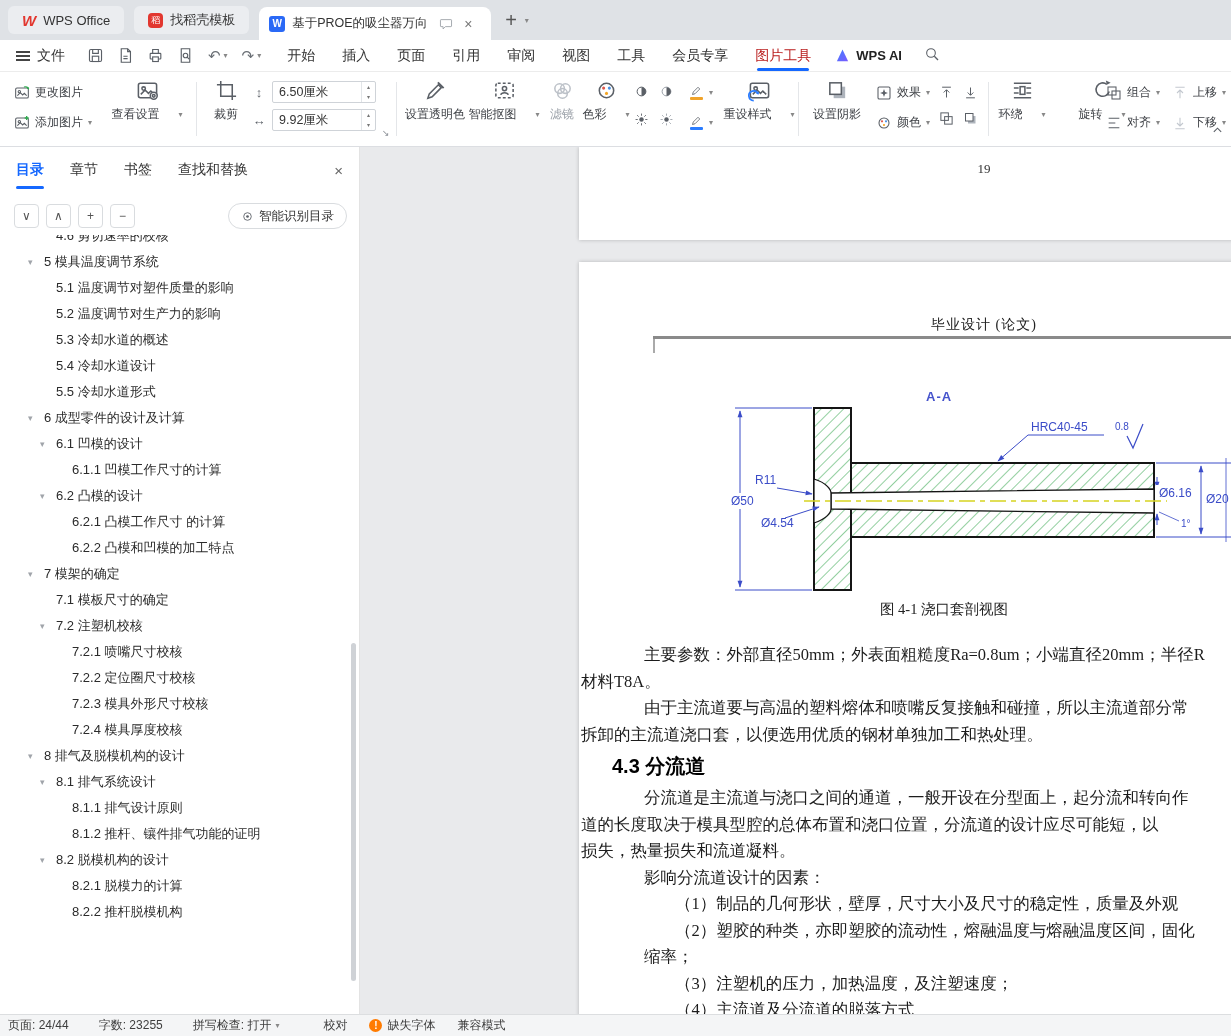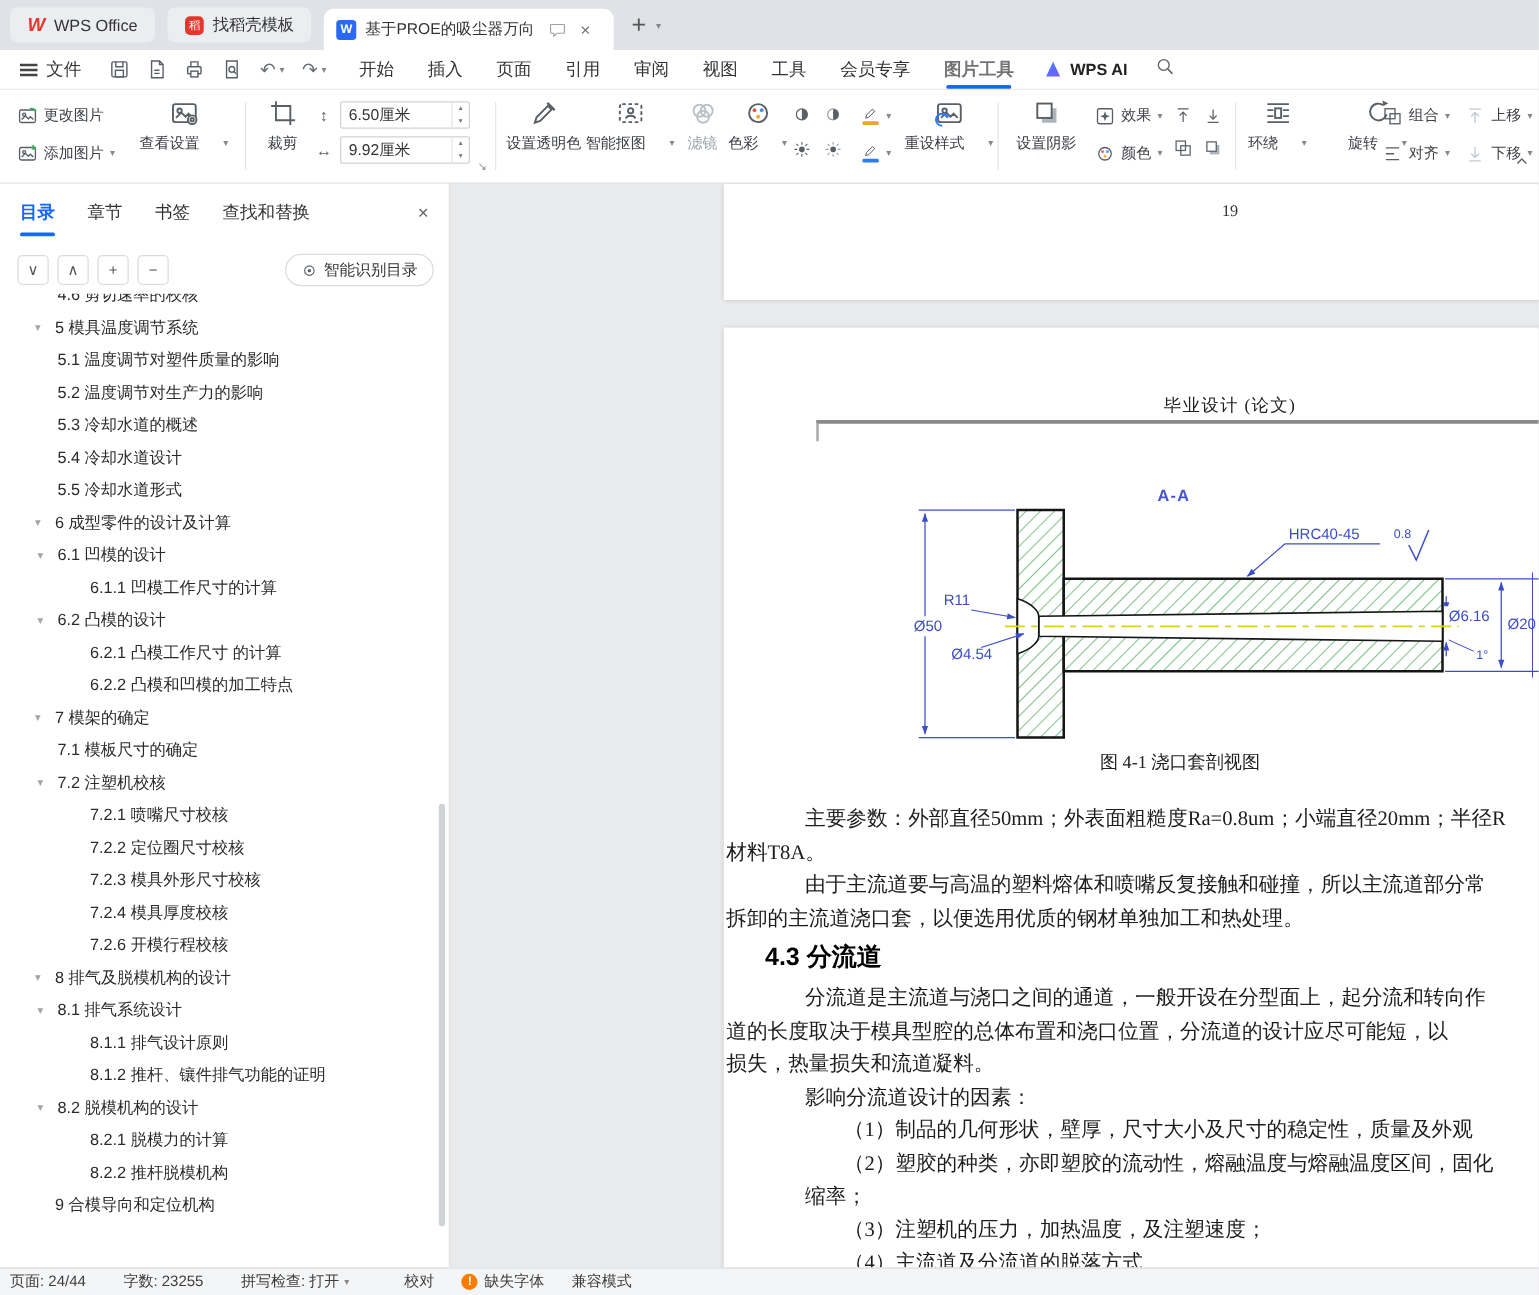--- a/index.html
+++ b/index.html
@@ -23,21 +23,21 @@
 .file-btn{display:flex;align-items:center;gap:7px;font-size:14px;color:#333}
 .burger{position:relative;width:14px;height:10px;flex:none}
 .burger::before{content:'';position:absolute;left:0;right:0;top:0;bottom:0;border-top:2px solid #444;border-bottom:2px solid #444}
 .burger::after{content:'';position:absolute;left:0;right:0;top:4px;border-top:2px solid #444}
 .mb-icons{display:flex;align-items:center;gap:13px;margin-left:22px}
 .mb-icons .ic{width:17px;height:17px}
 .undo-redo{display:flex;align-items:center;gap:3px;margin-left:14px;color:#6a6f75}
 .ur{font-size:15px}
 .menu-tabs{display:flex;gap:27px;margin-left:26px;font-size:14px;color:#333}
 .menu-tab{position:relative;line-height:31px;height:31px}
-.menu-tab.active{color:#737373;font-weight:bold}
+.menu-tab.active{color:#b91c1c;font-weight:normal}
 .menu-tab.active::after{content:'';position:absolute;left:2px;right:2px;bottom:0;height:3px;background:#1568ff;border-radius:2px}
 .wps-ai{display:flex;align-items:center;gap:6px;margin-left:24px;font-size:13px;font-weight:bold;color:#222}
 .mb-search{margin-left:22px}
 .mb-search .ic{width:16px;height:16px}
 
 .ribbon{position:absolute;top:72px;left:0;width:100%;height:75px;background:#fff;border-bottom:1px solid #dcdee2}
 .ic{stroke:#5a5f66;fill:none;stroke-width:1.6;flex:none}
 .rb-stack{position:absolute;top:8px;display:flex;flex-direction:column;gap:5px}
 .rb-row{display:flex;align-items:center;gap:5px;font-size:12px;color:#3c3f44;height:25px;padding:0 4px;border-radius:4px;white-space:nowrap}
 .rb-row .ic{width:16px;height:16px}
@@ -77,21 +77,21 @@
 .side-tab.active::after{content:'';position:absolute;left:50%;transform:translateX(-50%);bottom:-10px;width:28px;height:3px;background:#1568ff;border-radius:2px}
 .side-close{margin-left:auto;color:#666;font-size:15px}
 .side-controls{display:flex;align-items:center;gap:7px;padding:10px 12px 0 14px}
 .sq-btn{width:25px;height:24px;border:1px solid #d9dcdf;border-radius:4px;font-size:12px;color:#555;display:flex;align-items:center;justify-content:center;background:#fff}
 .pill-btn{margin-left:auto;height:26px;border:1px solid #d9dcdf;border-radius:13px;display:flex;align-items:center;gap:5px;padding:0 12px;font-size:12.5px;color:#333;background:#fff}
 .pill-btn .ic{width:13px;height:13px}
 .toc-clip{position:absolute;top:88px;left:0;right:0;bottom:0;overflow:hidden}
 .toc-inner{margin-top:-12px}
 .toc-item{height:26px;display:flex;align-items:center;font-size:13px;color:#2b2b2b;white-space:nowrap}
 .toc-item .tri{color:#a0a4aa;font-size:9px;flex:none}
-.lvl0{padding-left:28px}.lvl1{padding-left:30px}.lvl2{padding-left:72px}
+.lvl0{padding-left:28px}.lvl1{padding-left:40px}.lvl2{padding-left:72px}
 .side-scroll{position:absolute;right:3px;top:496px;width:5px;height:338px;background:#cfd2d6;border-radius:3px}
 
 .docarea{flex:1;position:relative;overflow:hidden;background:#e9eaec}
 .page{position:absolute;left:219px;width:810px;background:#fff;box-shadow:0 0 4px rgba(0,0,0,.22)}
 .page-prev{top:0;height:93px}
 .pagenum{padding-top:14px;text-align:center;font-family:"Liberation Serif","DejaVu Serif",serif;font-size:13px;color:#333}
 .page-cur{top:115px;height:1200px}
 .pg-header{position:absolute;top:54px;left:0;width:100%;text-align:center;font-family:"Liberation Serif","DejaVu Serif",serif;font-size:14px;color:#222;letter-spacing:1px}
 .header-rule{position:absolute;top:74px;left:74px;right:0;height:2.5px;background:#8a8a8a}
 .header-tick{position:absolute;top:77px;left:74px;width:2px;height:14px;background:#aaa}
@@ -680,24 +680,20 @@
             <span>7.2.2 定位圈尺寸校核</span>
           </div>
           <div class="toc-item lvl2">
             <span class="tri" style="width: 0px;"></span>
             <span>7.2.3 模具外形尺寸校核</span>
           </div>
           <div class="toc-item lvl2">
             <span class="tri" style="width: 0px;"></span>
             <span>7.2.4 模具厚度校核</span>
           </div>
-          <div class="toc-item lvl2">
-            <span class="tri" style="width: 0px;"></span>
-            <span>7.2.6 开模行程校核</span>
-          </div>
           <div class="toc-item lvl0">
             <span class="tri" style="width: 16px;">▾</span>
             <span>8 排气及脱模机构的设计</span>
           </div>
           <div class="toc-item lvl1">
             <span class="tri" style="width: 16px;">▾</span>
             <span>8.1 排气系统设计</span>
           </div>
           <div class="toc-item lvl2">
             <span class="tri" style="width: 0px;"></span>
@@ -711,24 +707,20 @@
             <span class="tri" style="width: 16px;">▾</span>
             <span>8.2 脱模机构的设计</span>
           </div>
           <div class="toc-item lvl2">
             <span class="tri" style="width: 0px;"></span>
             <span>8.2.1 脱模力的计算</span>
           </div>
           <div class="toc-item lvl2">
             <span class="tri" style="width: 0px;"></span>
             <span>8.2.2 推杆脱模机构</span>
-          </div>
-          <div class="toc-item lvl0">
-            <span class="tri" style="width: 16px;"></span>
-            <span>9 合模导向和定位机构</span>
           </div>
         </div>
     </div>
     <span class="side-scroll"></span>
   </div>
 
   <div class="docarea">
 
     <div class="page page-prev">
       <div class="pagenum">19</div>

